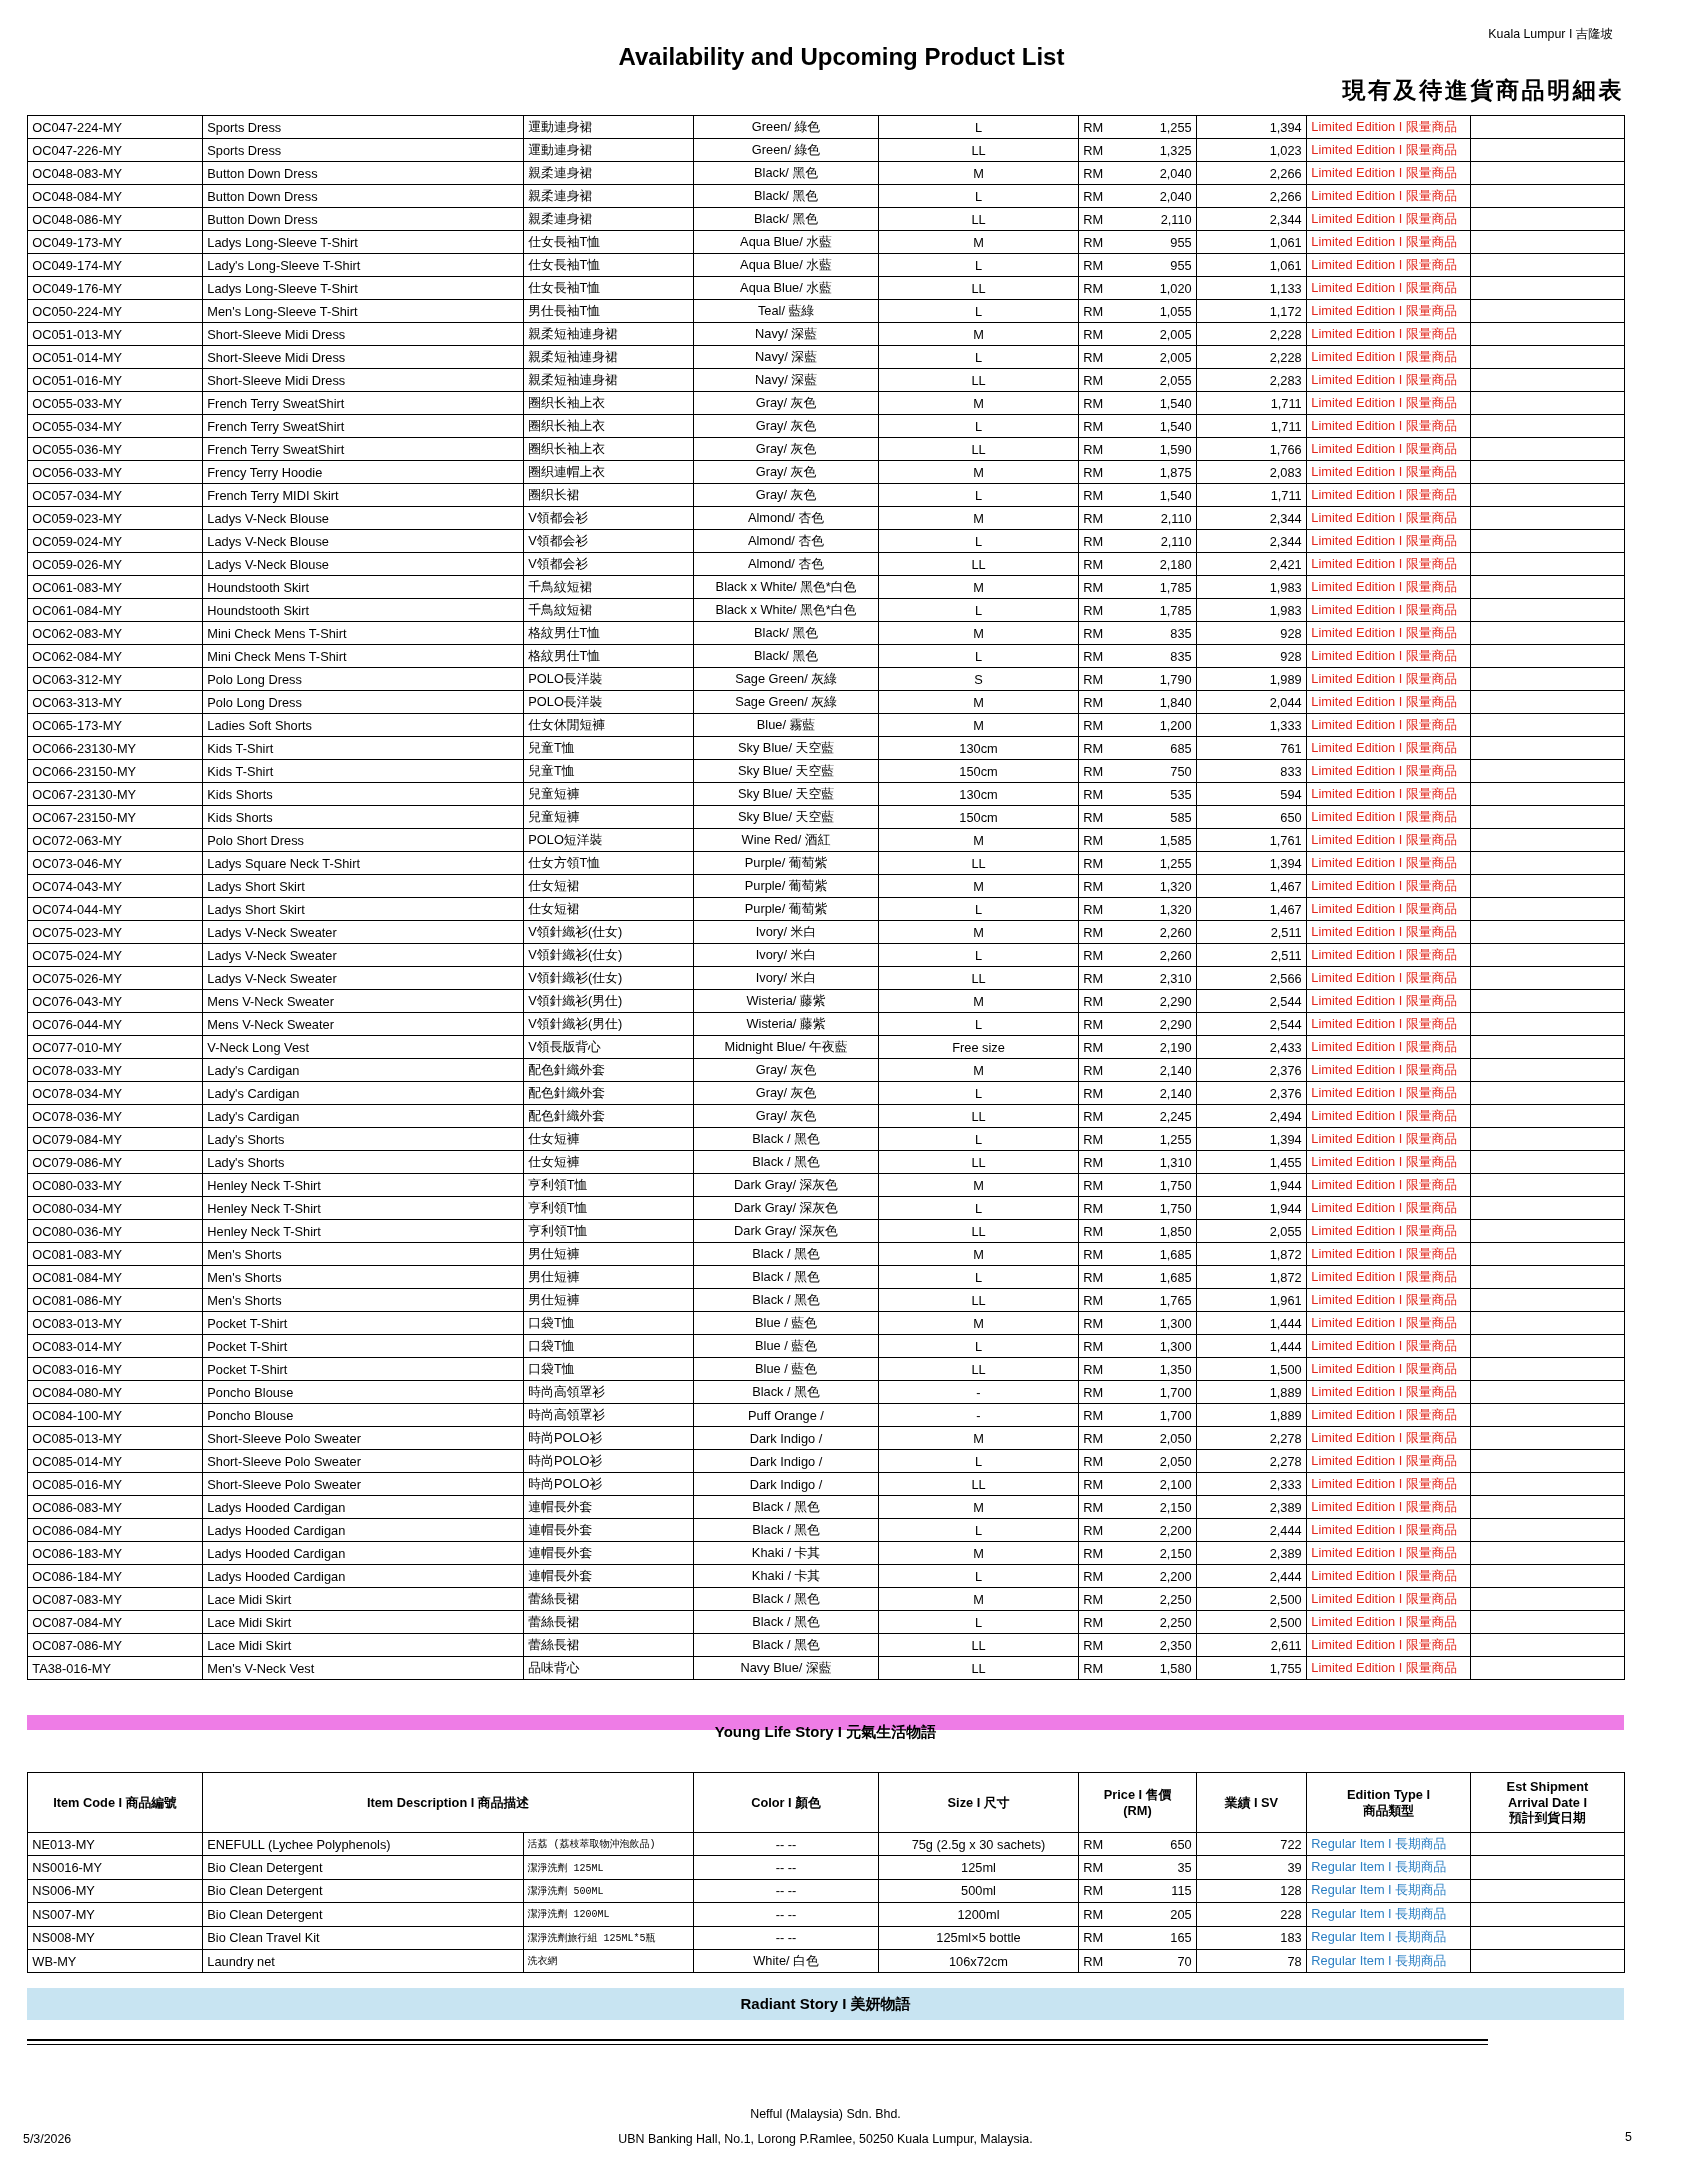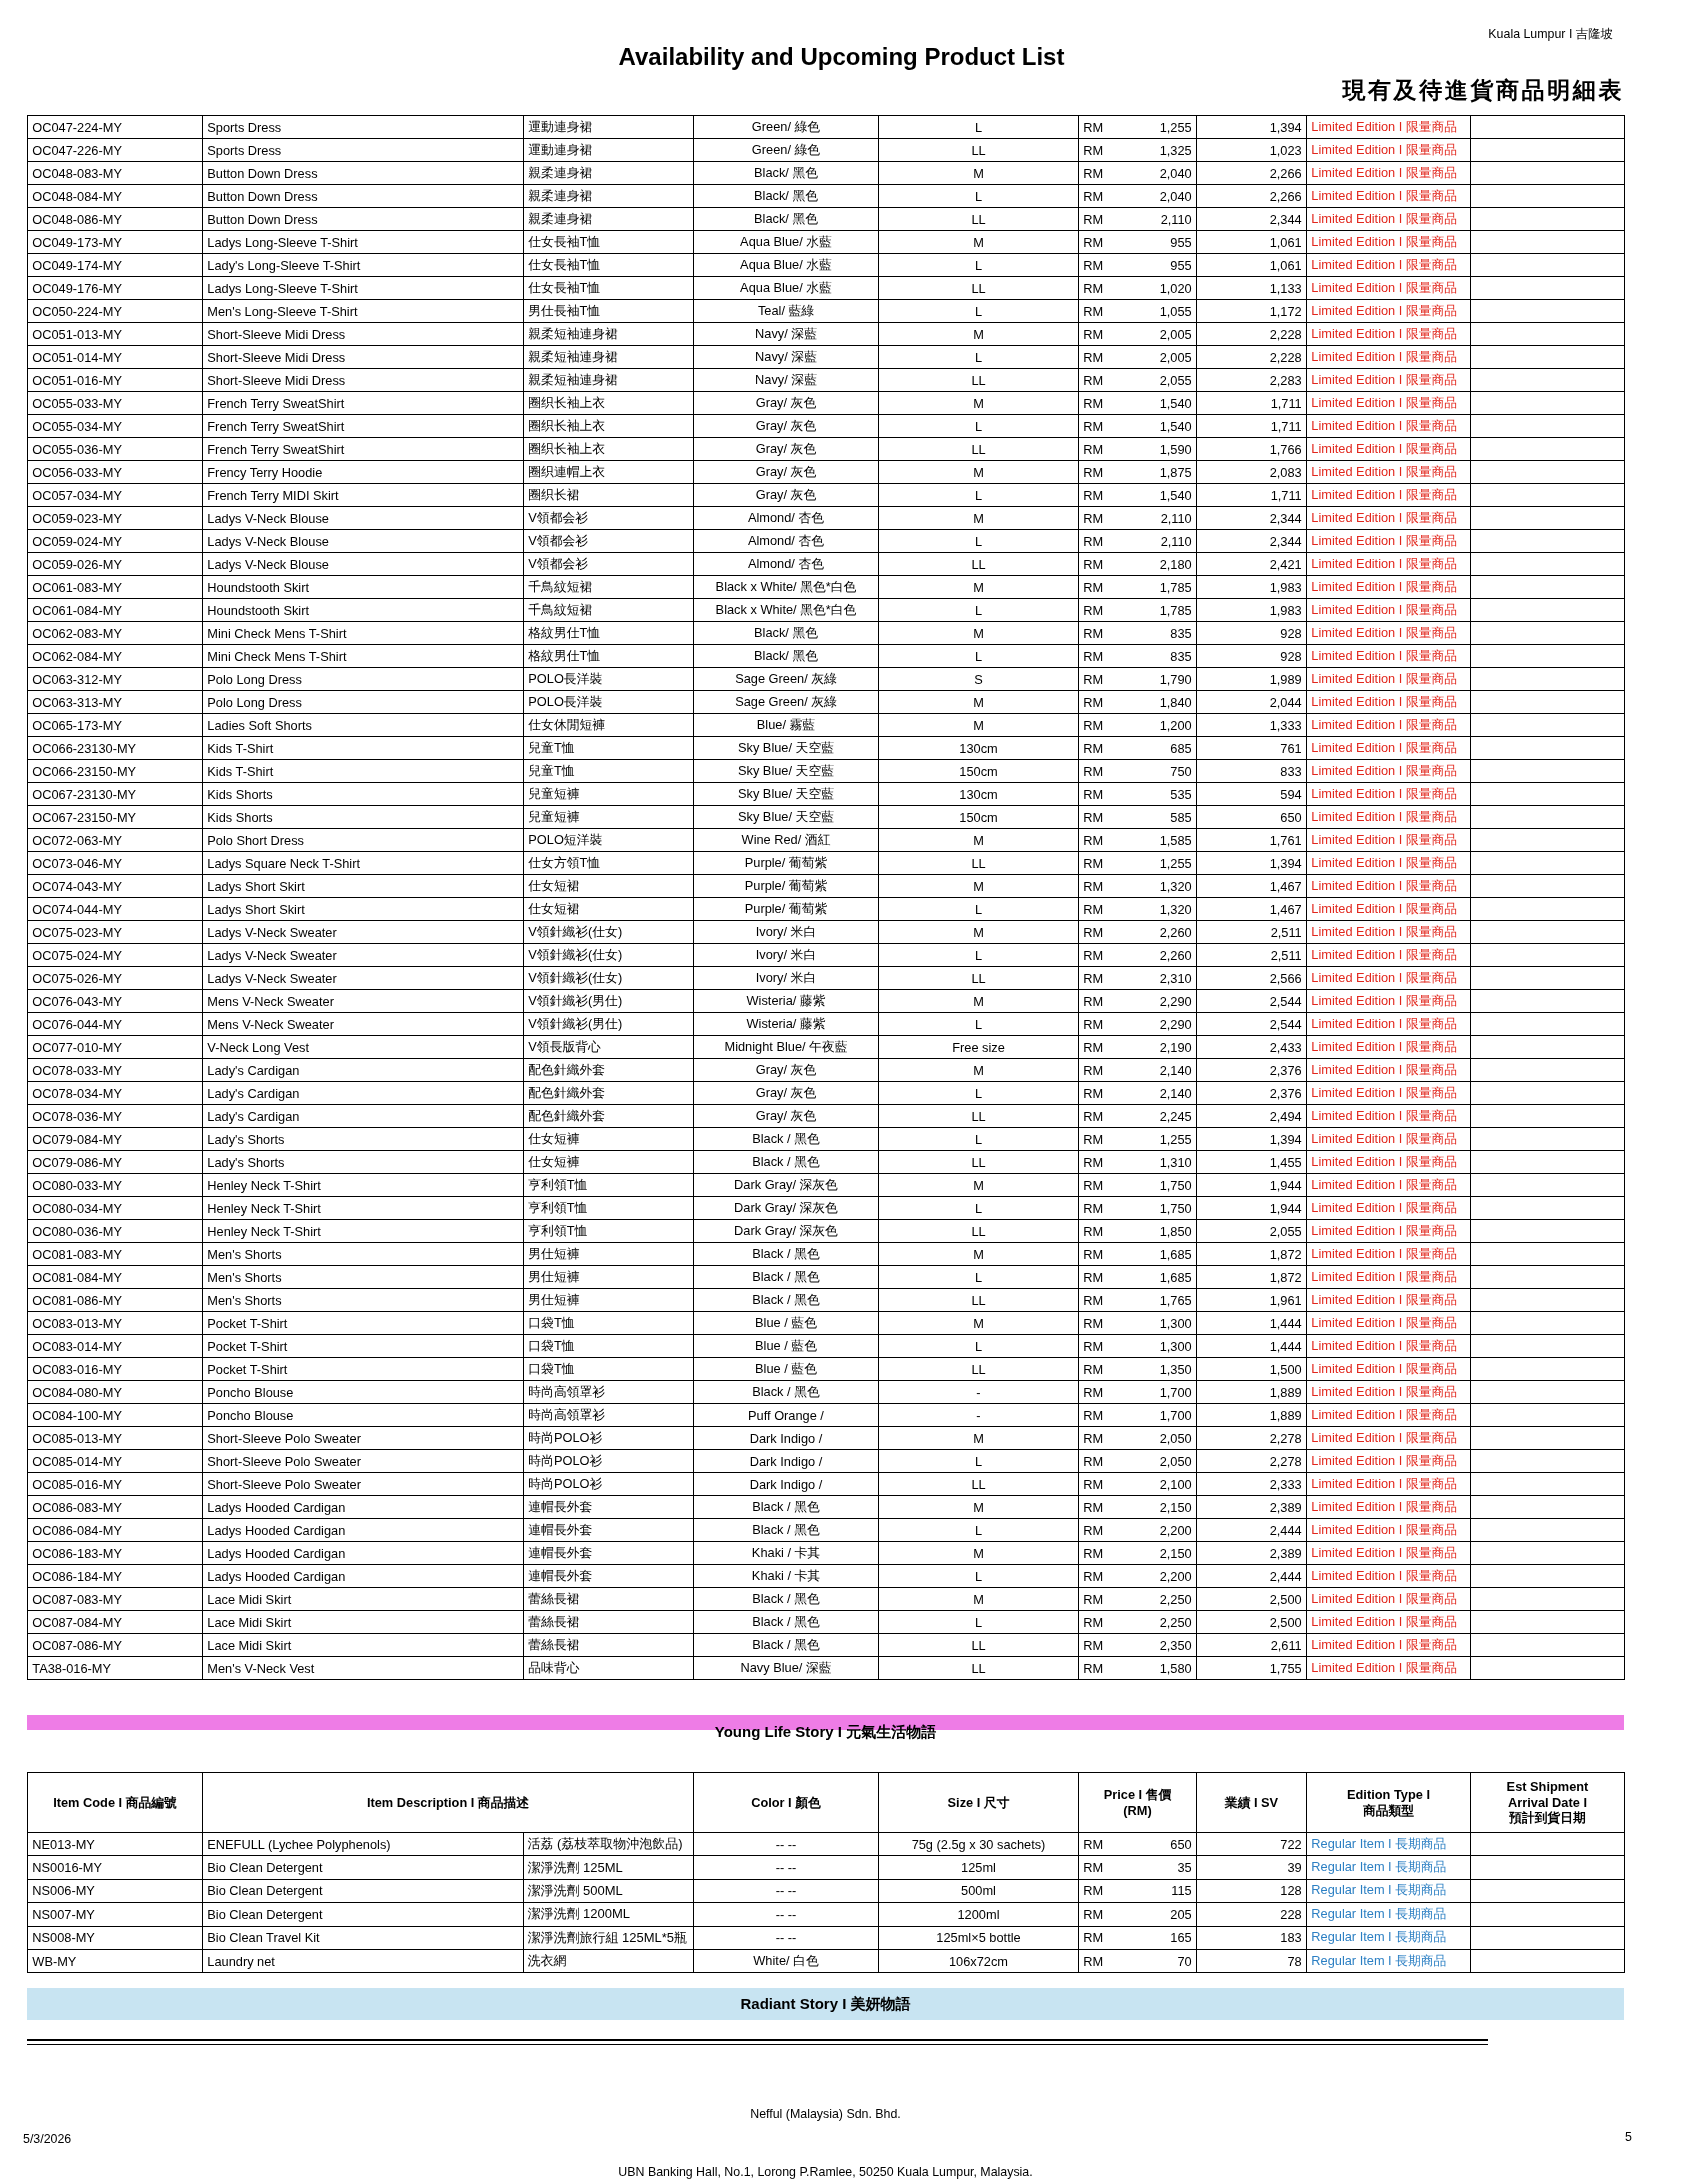--- a/index.html
+++ b/index.html
@@ -60,40 +60,40 @@
     padding:0 4.3px;
     overflow:hidden;
     white-space:nowrap;
   }
   .t2 thead tr{height:60px;}
   .t2 th{
     font-weight:bold; text-align:center;
     white-space:pre-line; line-height:1.25; font-size:12.8px;
   }
   .t2 tbody tr{height:23.4px;}
-  .t2 .t2-zh{font-size:13px; padding-left:3.4px;}
+  .t2 .t2-zh{font-size:10px; padding-left:3.4px;font-family:Liberation Mono, monospace;}
   
   .banner{
     position:absolute; left:27px; width:1597px;
     text-align:center; font-weight:bold; font-size:15px;
   }
   .banner-young{top:1715px; height:15px; line-height:33px; background:var(--banner-pink,#ee7ce6);}
   .banner-radiant{top:1988px; height:31.5px; line-height:31.5px; background:var(--banner-blue,#c8e4f2);}
   
   .double-line{
     position:absolute; top:2039px; left:27px; width:1461px; height:2.6px;
     border-top:2.1px solid #000; border-bottom:1.3px solid #000;
   }
   .footer-company{
     position:absolute; top:2107px; left:27px; width:1597px;
     text-align:center; font-size:12.4px;
   }
   .footer-address{
     position:absolute; top:2132px; left:27px; width:1597px;
-    text-align:center; font-size:12.4px;margin-top:33px;
+    text-align:center; font-size:12.4px;
   }
   .footer-date{
     position:absolute; top:2132px; left:23px; font-size:12.4px;
   }
   .footer-page{
     position:absolute; top:2130px; right:53px; font-size:12.4px;
   }
 </style>
 </head>
 <body>

